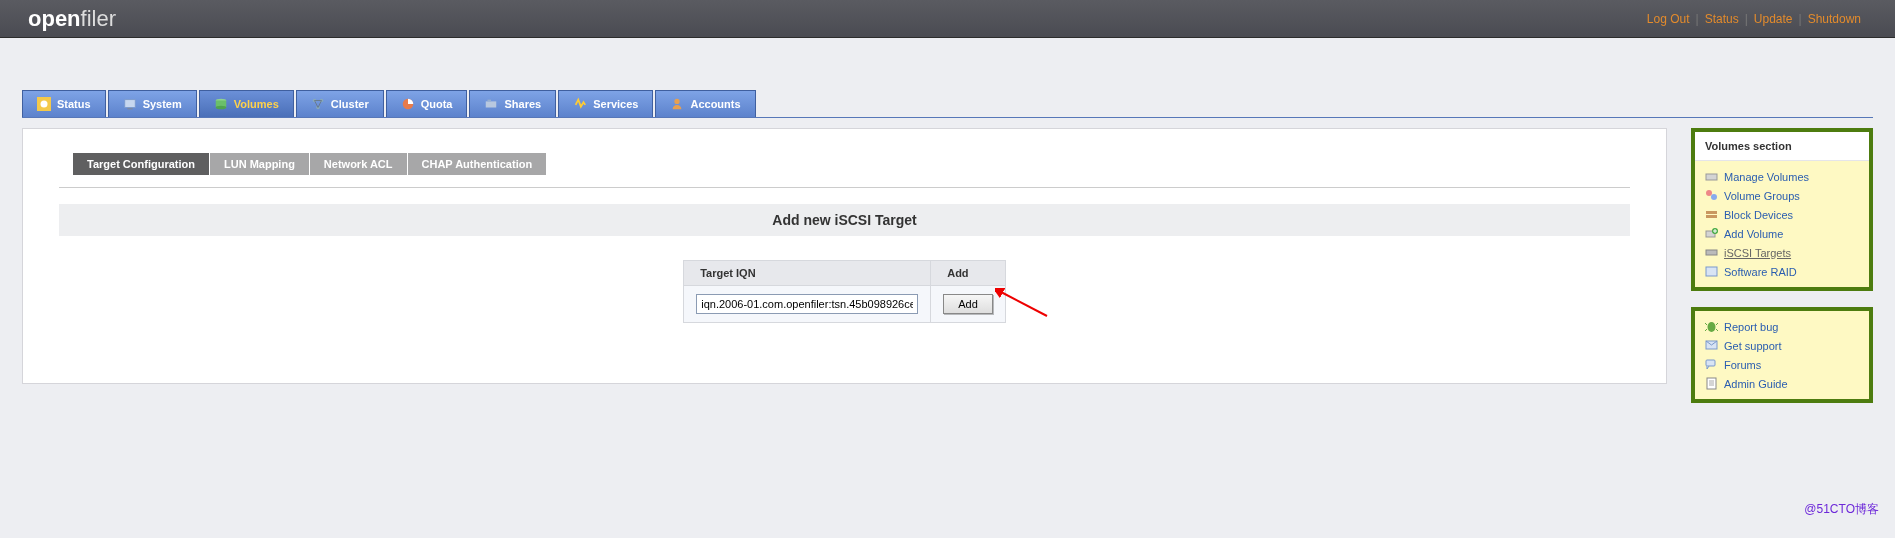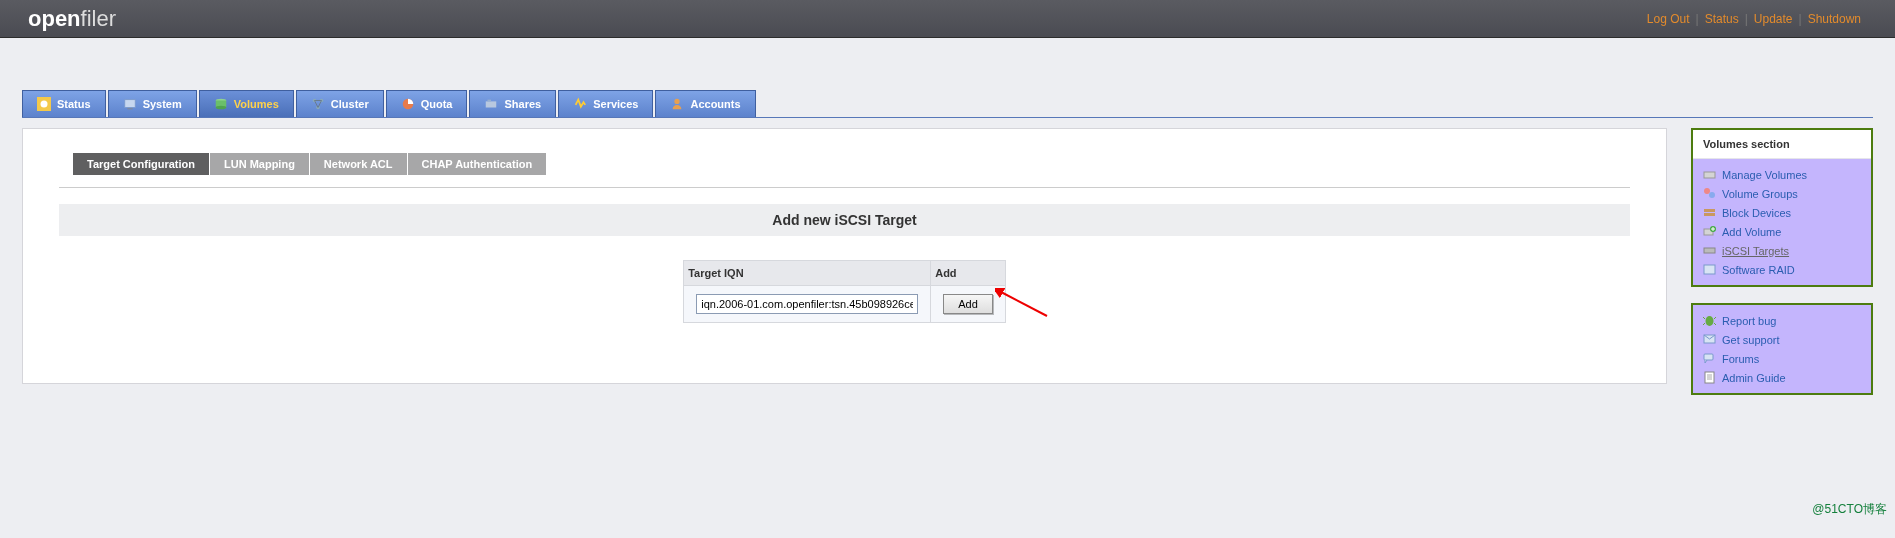--- a/index.html
+++ b/index.html
@@ -36,40 +36,40 @@
   .subtabs a.active{background:#5f5f60;}
   .subtabs a:last-child{border-right:none;}
   .subunderline{height:1px;background:#ccc;margin:0 18px;}
   
   
   .sectionhead{background:#edeef0;margin:16px 18px 24px;padding:8px 0;text-align:center;font-size:14px;font-weight:700;color:#333;}
   
   
   .formwrap{display:flex;justify-content:center;position:relative;}
   .formtbl{border:1px solid #d6d8dd;border-collapse:collapse;}
-  .formtbl th{background:#e7e8ec;font-weight:700;text-align:left;padding:6px 4px;border:1px solid #d6d8dd;font-size:11px;}
+  .formtbl th{background:#e7e8ec;font-weight:700;text-align:left;padding:6px 16px;border:1px solid #d6d8dd;font-size:11px;}
   .formtbl td{background:#f5f7fb;padding:8px 12px;border:1px solid #d6d8dd;}
   .formtbl input[type=text]{width:222px;border:1px solid #8b9bb3;padding:3px 4px;font-size:11px;font-family:inherit;}
   .addbtn{background:linear-gradient(to bottom,#f6f6f6,#dedede);border:1px solid #888;padding:3px 14px;font-size:11px;cursor:pointer;font-family:inherit;box-shadow:1px 1px 0 rgba(0,0,0,.25);}
   
   
   .arrow{position:absolute;left:calc(50% + 150px);top:28px;}
   .arrow svg{width:54px;height:30px;}
   
   
-  .panel{background:#c4b5fd;border:2px solid #4d7c0f;}
+  .panel{background:#fef9c3;border:4px solid #4d7c0f;}
   .panel h3{background:#fff;font-size:11px;font-weight:700;padding:8px 10px;border-bottom:1px solid #e5e5ea;}
   .panel ul{list-style:none;padding:6px 0;}
   .panel li{padding:3px 10px;}
   .panel li a{color:#2a5db0;text-decoration:none;font-size:11px;display:flex;align-items:center;gap:6px;cursor:pointer;}
   .panel li.curr a{color:#666;text-decoration:underline;}
   .picn{width:13px;height:13px;display:inline-block;flex-shrink:0;}
   
   
-  .watermark{position:fixed;right:8px;bottom:20px;color:#15803d;font-size:12px;font-family:sans-serif;}
+  .watermark{position:fixed;right:16px;bottom:20px;color:#6d28d9;font-size:12px;font-family:sans-serif;}
   
   
 </style>
 </head>
 <body>
 
 <div class="topbar">
   <div class="logo">
     <span class="bold">open</span><span class="light">filer</span>
   </div>

